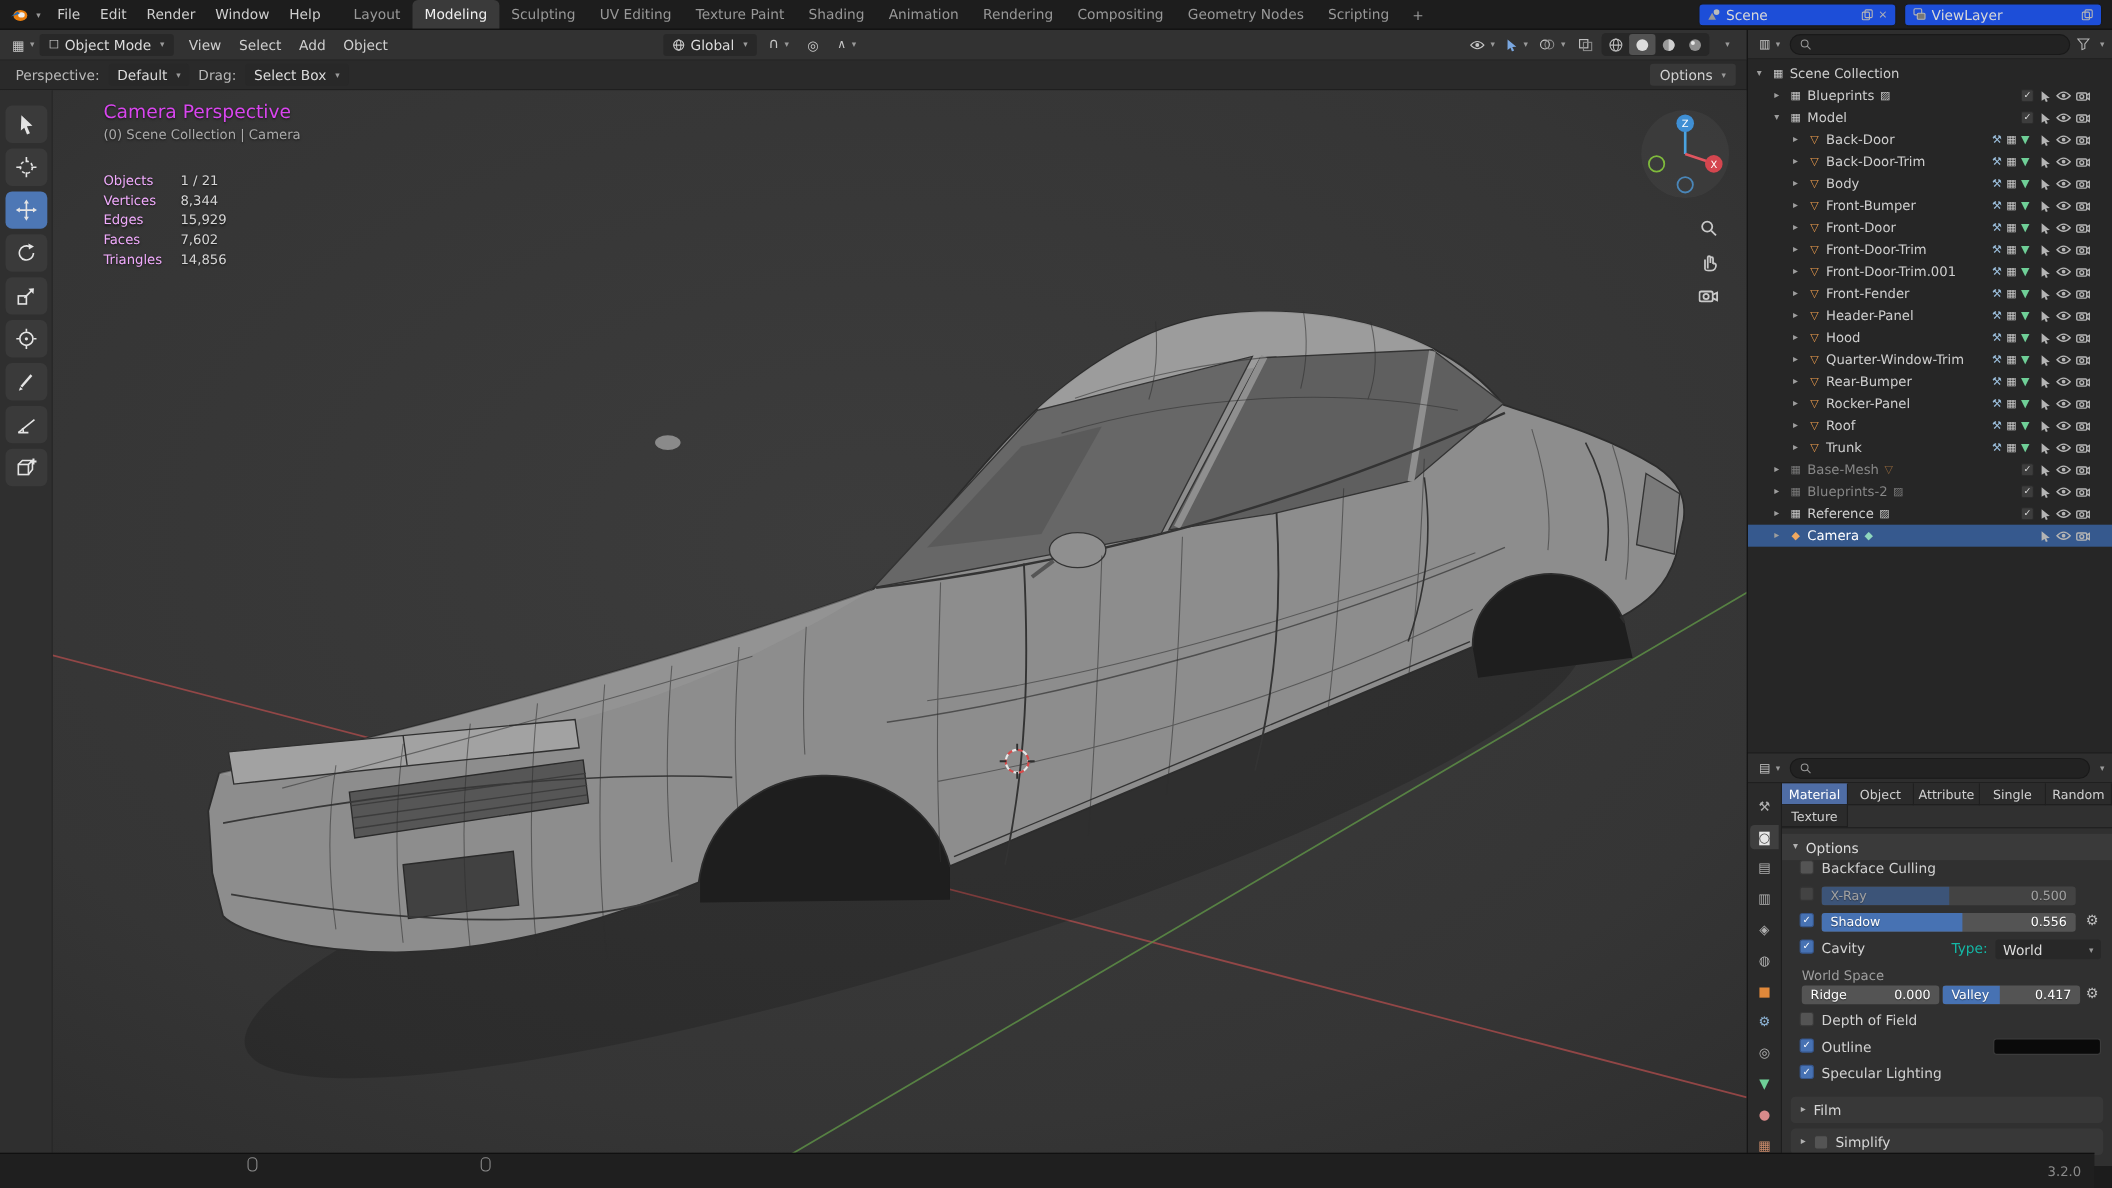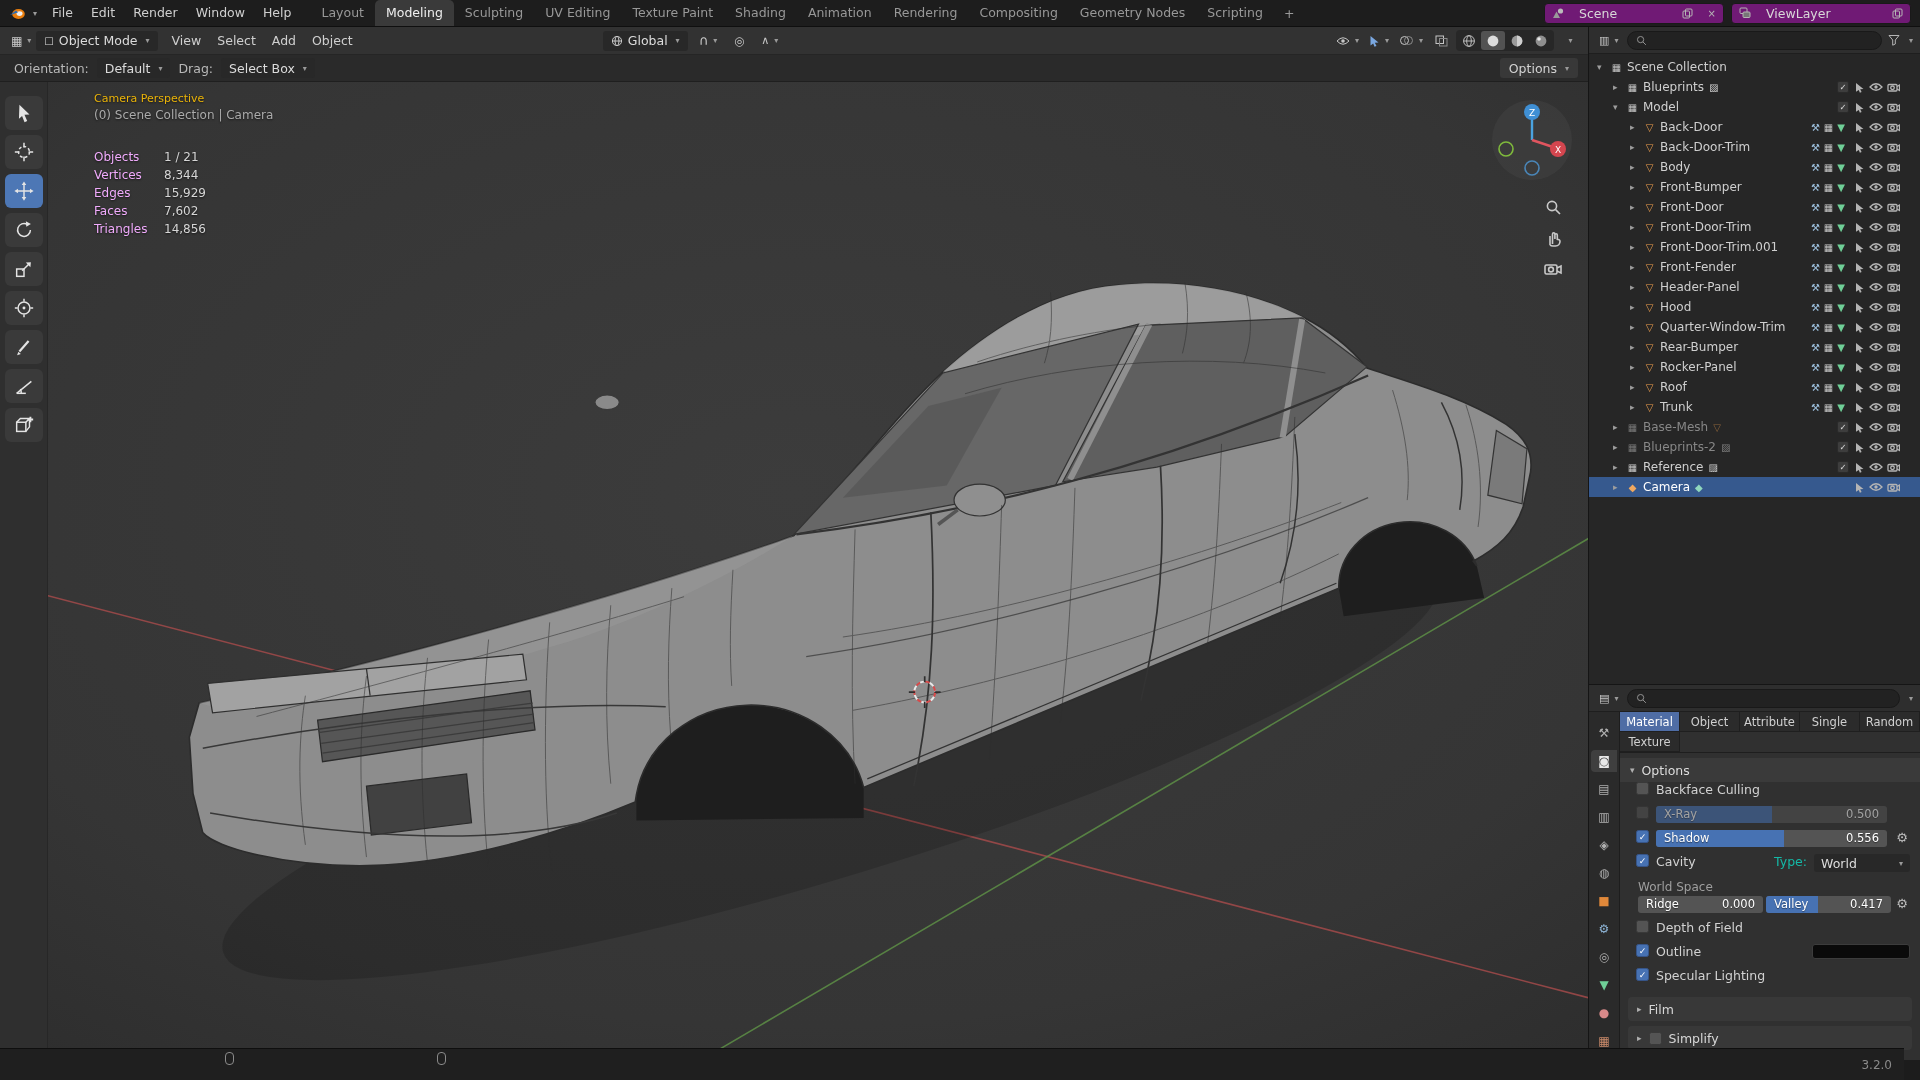--- a/index.html
+++ b/index.html
@@ -10,21 +10,21 @@
 
 #topbar{position:absolute;top:0;left:0;right:0;height:27px;background:#1d1d1d;display:flex;align-items:center;border-bottom:1px solid #0f0f0f;z-index:6}
 .logo{display:flex;align-items:center;padding:0 6px 0 9px;gap:4px}
 .menu-item{padding:0 9px;line-height:26px;color:#cfcfcf}
 .ws{display:flex;align-items:center;height:100%;margin-left:10px}
 .ws-tab{padding:0 11px;line-height:26px;color:#989898;white-space:nowrap}
 .ws-tab[data-state="active"]{background:#3a3a3a;color:#efefef;border-radius:5px 5px 0 0}
 .ws-add{padding:0 10px;color:#9a9a9a}
 .caret{font-size:8px;color:#9a9a9a;margin-left:3px}
 .tb-right{margin-left:auto;display:flex;gap:7px;align-items:center;padding-right:9px}
-.idbox{display:flex;align-items:center;gap:15px;background:#701a75;border:1px solid #191919;border-radius:4px;height:21px;padding:0 7px;width:180px;color:#d8d8d8}
+.idbox{display:flex;align-items:center;gap:5px;background:#1d4ed8;border:1px solid #191919;border-radius:4px;height:21px;padding:0 7px;width:180px;color:#d8d8d8}
 .idbox .grow{flex:1;white-space:nowrap;overflow:hidden}
 .mini-ic{font-size:10px;color:#b5b5b5}
 
 
 #main{position:absolute;left:0;top:27px;right:332px;bottom:20px;display:flex;flex-direction:column}
 #vheader{height:28px;background:#323232;border-bottom:1px solid #252525;display:flex;align-items:center;padding:0 8px;gap:2px}
 #vtools{height:27px;background:#2a2a2a;border-bottom:1px solid #1f1f1f;display:flex;align-items:center;padding:0 10px 0 14px;gap:8px}
 .dd{display:flex;align-items:center;gap:5px;background:#282828;border-radius:3px;height:20px;padding:0 8px;color:#dcdcdc;white-space:nowrap}
 .vh-menus{display:flex;margin-left:4px}
 .vh-menus .menu-item{padding:0 8px}
@@ -38,21 +38,21 @@
 .optbtn{margin-left:auto;display:flex;align-items:center;gap:5px;background:#383838;border-radius:3px;height:20px;padding:0 9px}
 
 
 #viewport{flex:1;position:relative;overflow:hidden;background:#343434}
 #scene{position:absolute;inset:0;width:100%;height:100%}
 #toolbar{position:absolute;left:0;top:0;bottom:0;width:48px;background:#2f2f2f;border-right:1px solid #272727;display:flex;flex-direction:column;align-items:center;padding-top:14px;gap:5px;z-index:3}
 .tool{width:38px;height:34px;border-radius:6px;background:#3a3a3a;display:flex;align-items:center;justify-content:center}
 .tool.active{background:#4d77b5}
 .tool svg{stroke:#e4e4e4;fill:none;stroke-width:1.6}
 #vinfo{position:absolute;left:94px;top:10px;z-index:2;text-shadow:0 1px 2px rgba(0,0,0,.6)}
-#vinfo .t1{font-size:11px;color:#eab308}
+#vinfo .t1{font-size:17px;color:#d946ef}
 #vinfo .t2{font-size:12px;color:#ababab;margin-top:3px}
 .stats{margin-top:26px}
 .stat-row{display:flex;font-size:12px;line-height:18px}
 .st-l{width:70px;color:#f0abfc}
 .st-v{color:#d6d6d6}
 #gizmo{position:absolute;top:16px;right:14px;z-index:2}
 .navic{position:absolute;right:22px;z-index:2;width:26px;height:26px;display:flex;align-items:center;justify-content:center;border-radius:50%;color:#c6c6c6}
 .navic svg{stroke:#c9c9c9;fill:none;stroke-width:1.6}
 
 
@@ -287,21 +287,21 @@
               </svg>
             </div>
         </div>
         <div class="icbtn">
             <span class="caret">▾</span>
           </div>
       </div>
     </div>
 
     <div id="vtools">
-      <span class="lbl">Orientation:</span>
+      <span class="lbl">Perspective:</span>
       <div class="dd">
         <span>Default</span>
         <span class="caret">▾</span>
       </div>
       <span class="lbl">Drag:</span>
       <div class="dd">
         <span>Select Box</span>
         <span class="caret">▾</span>
       </div>
       <div class="optbtn">

